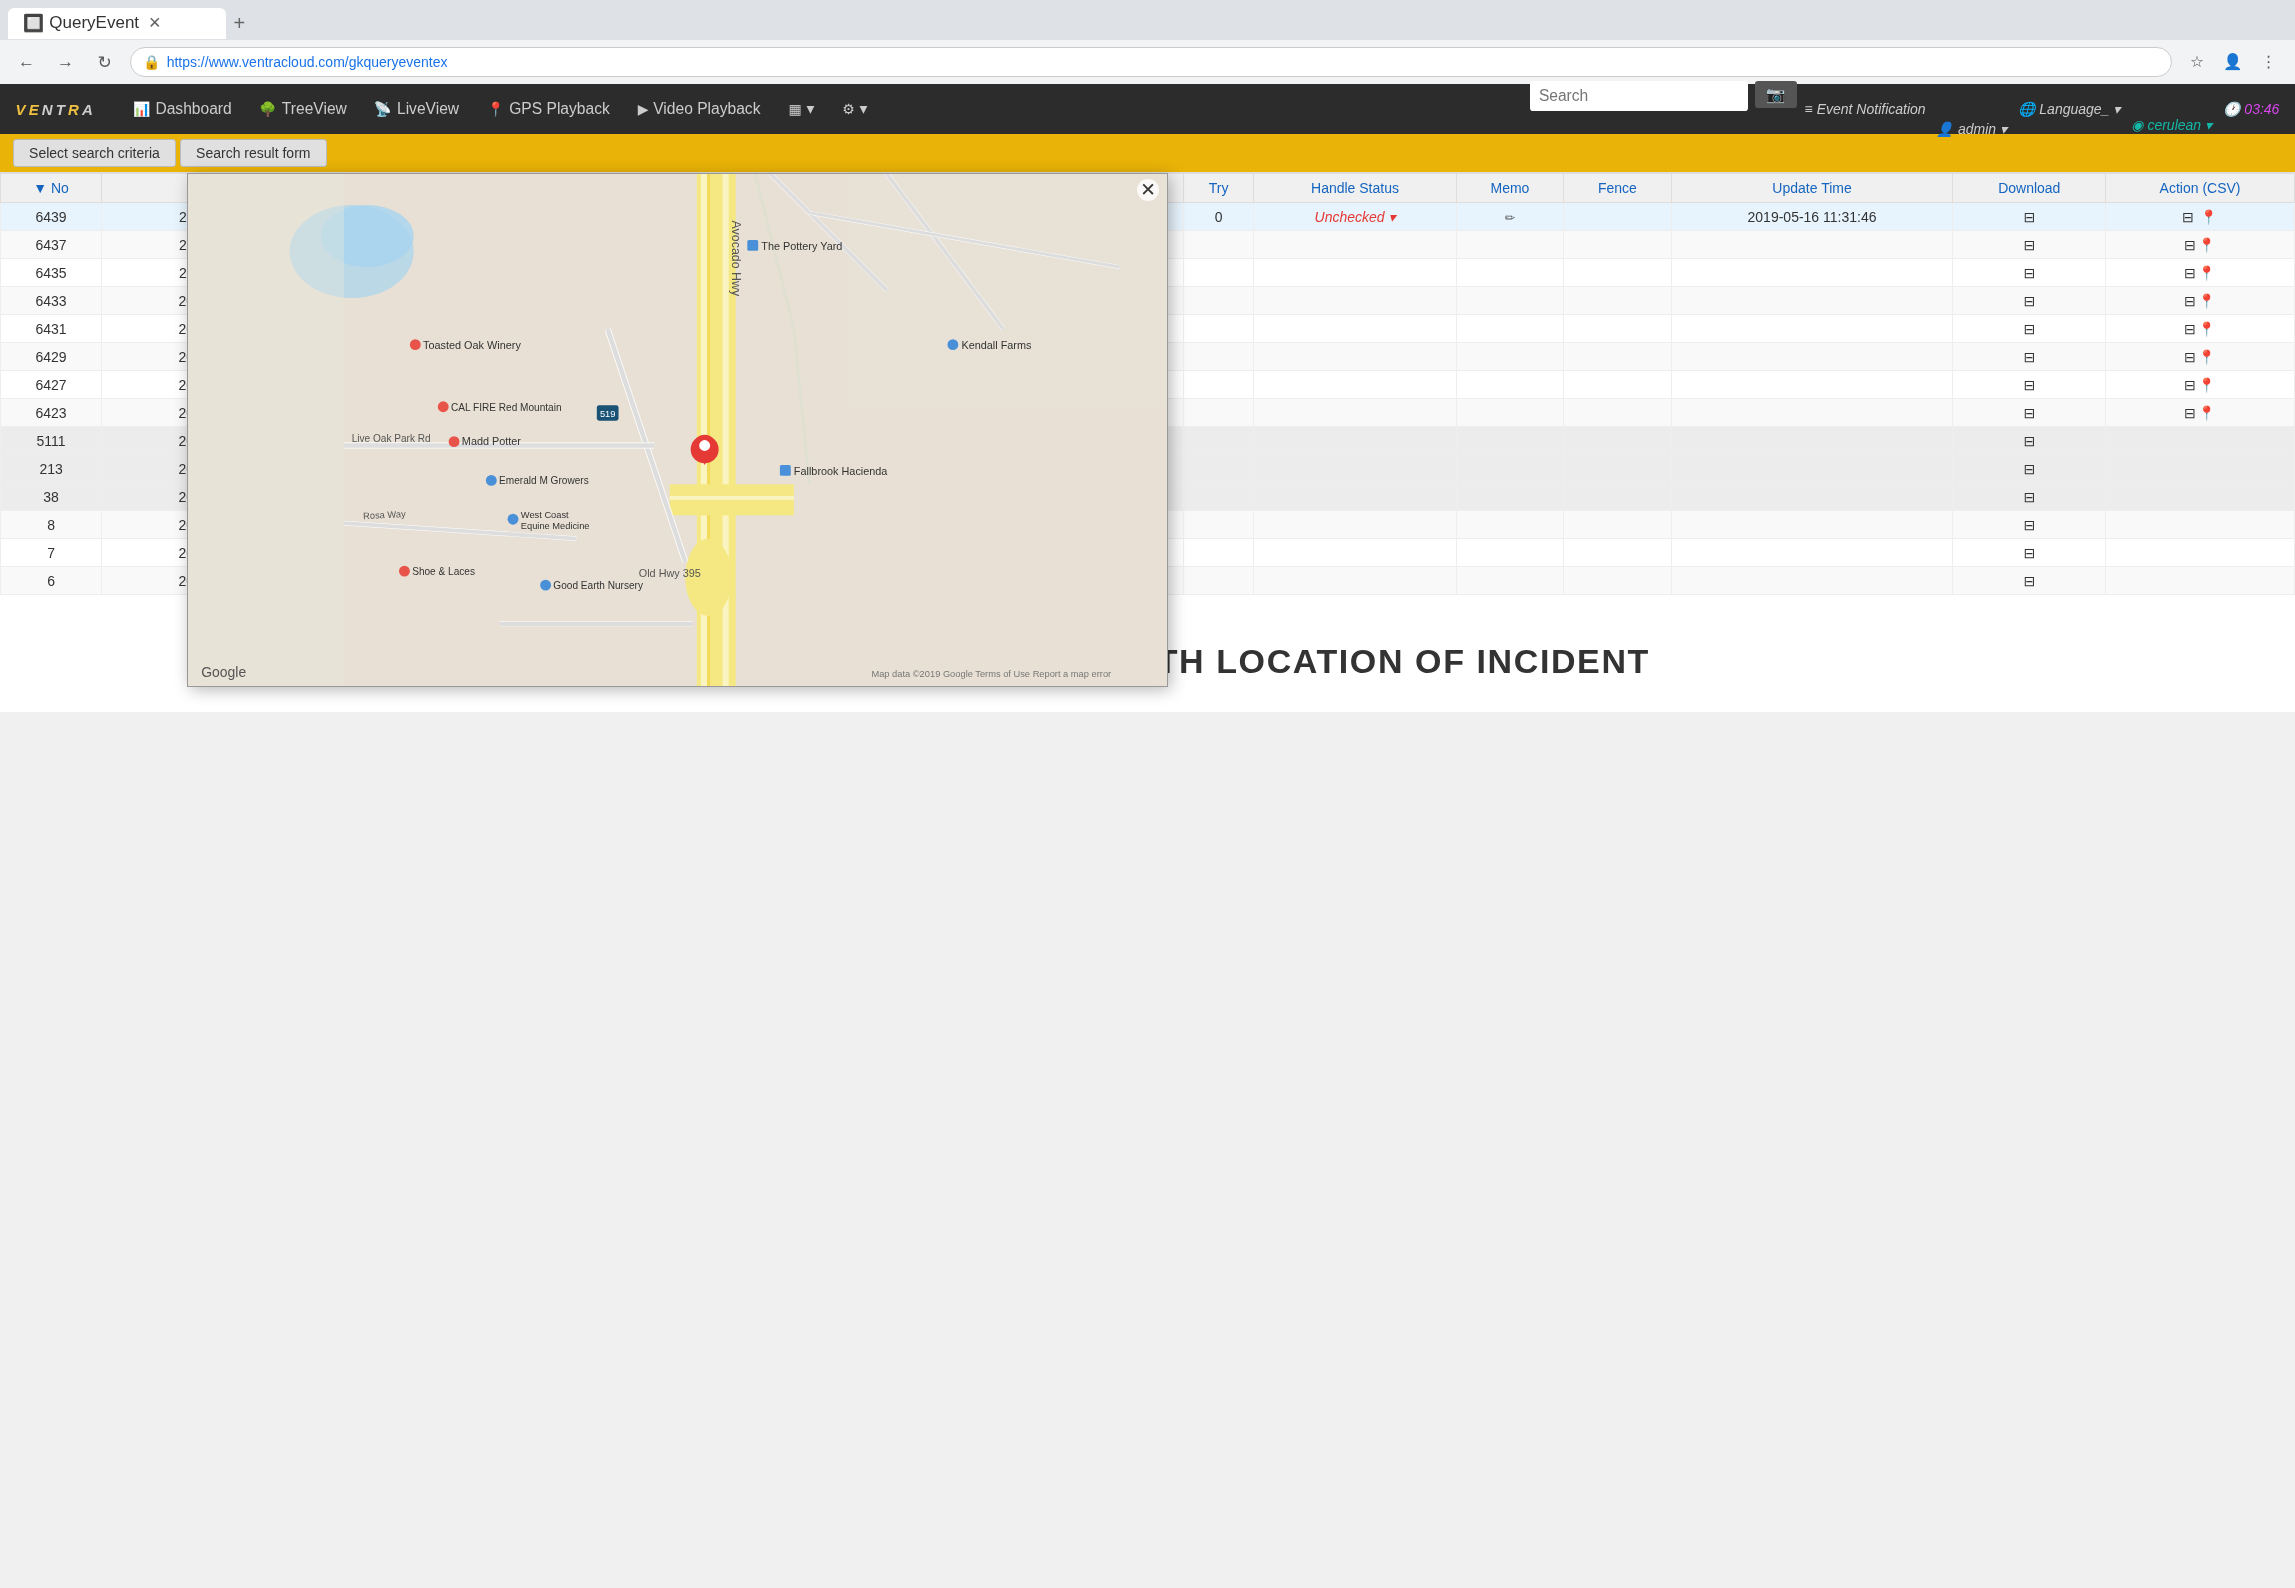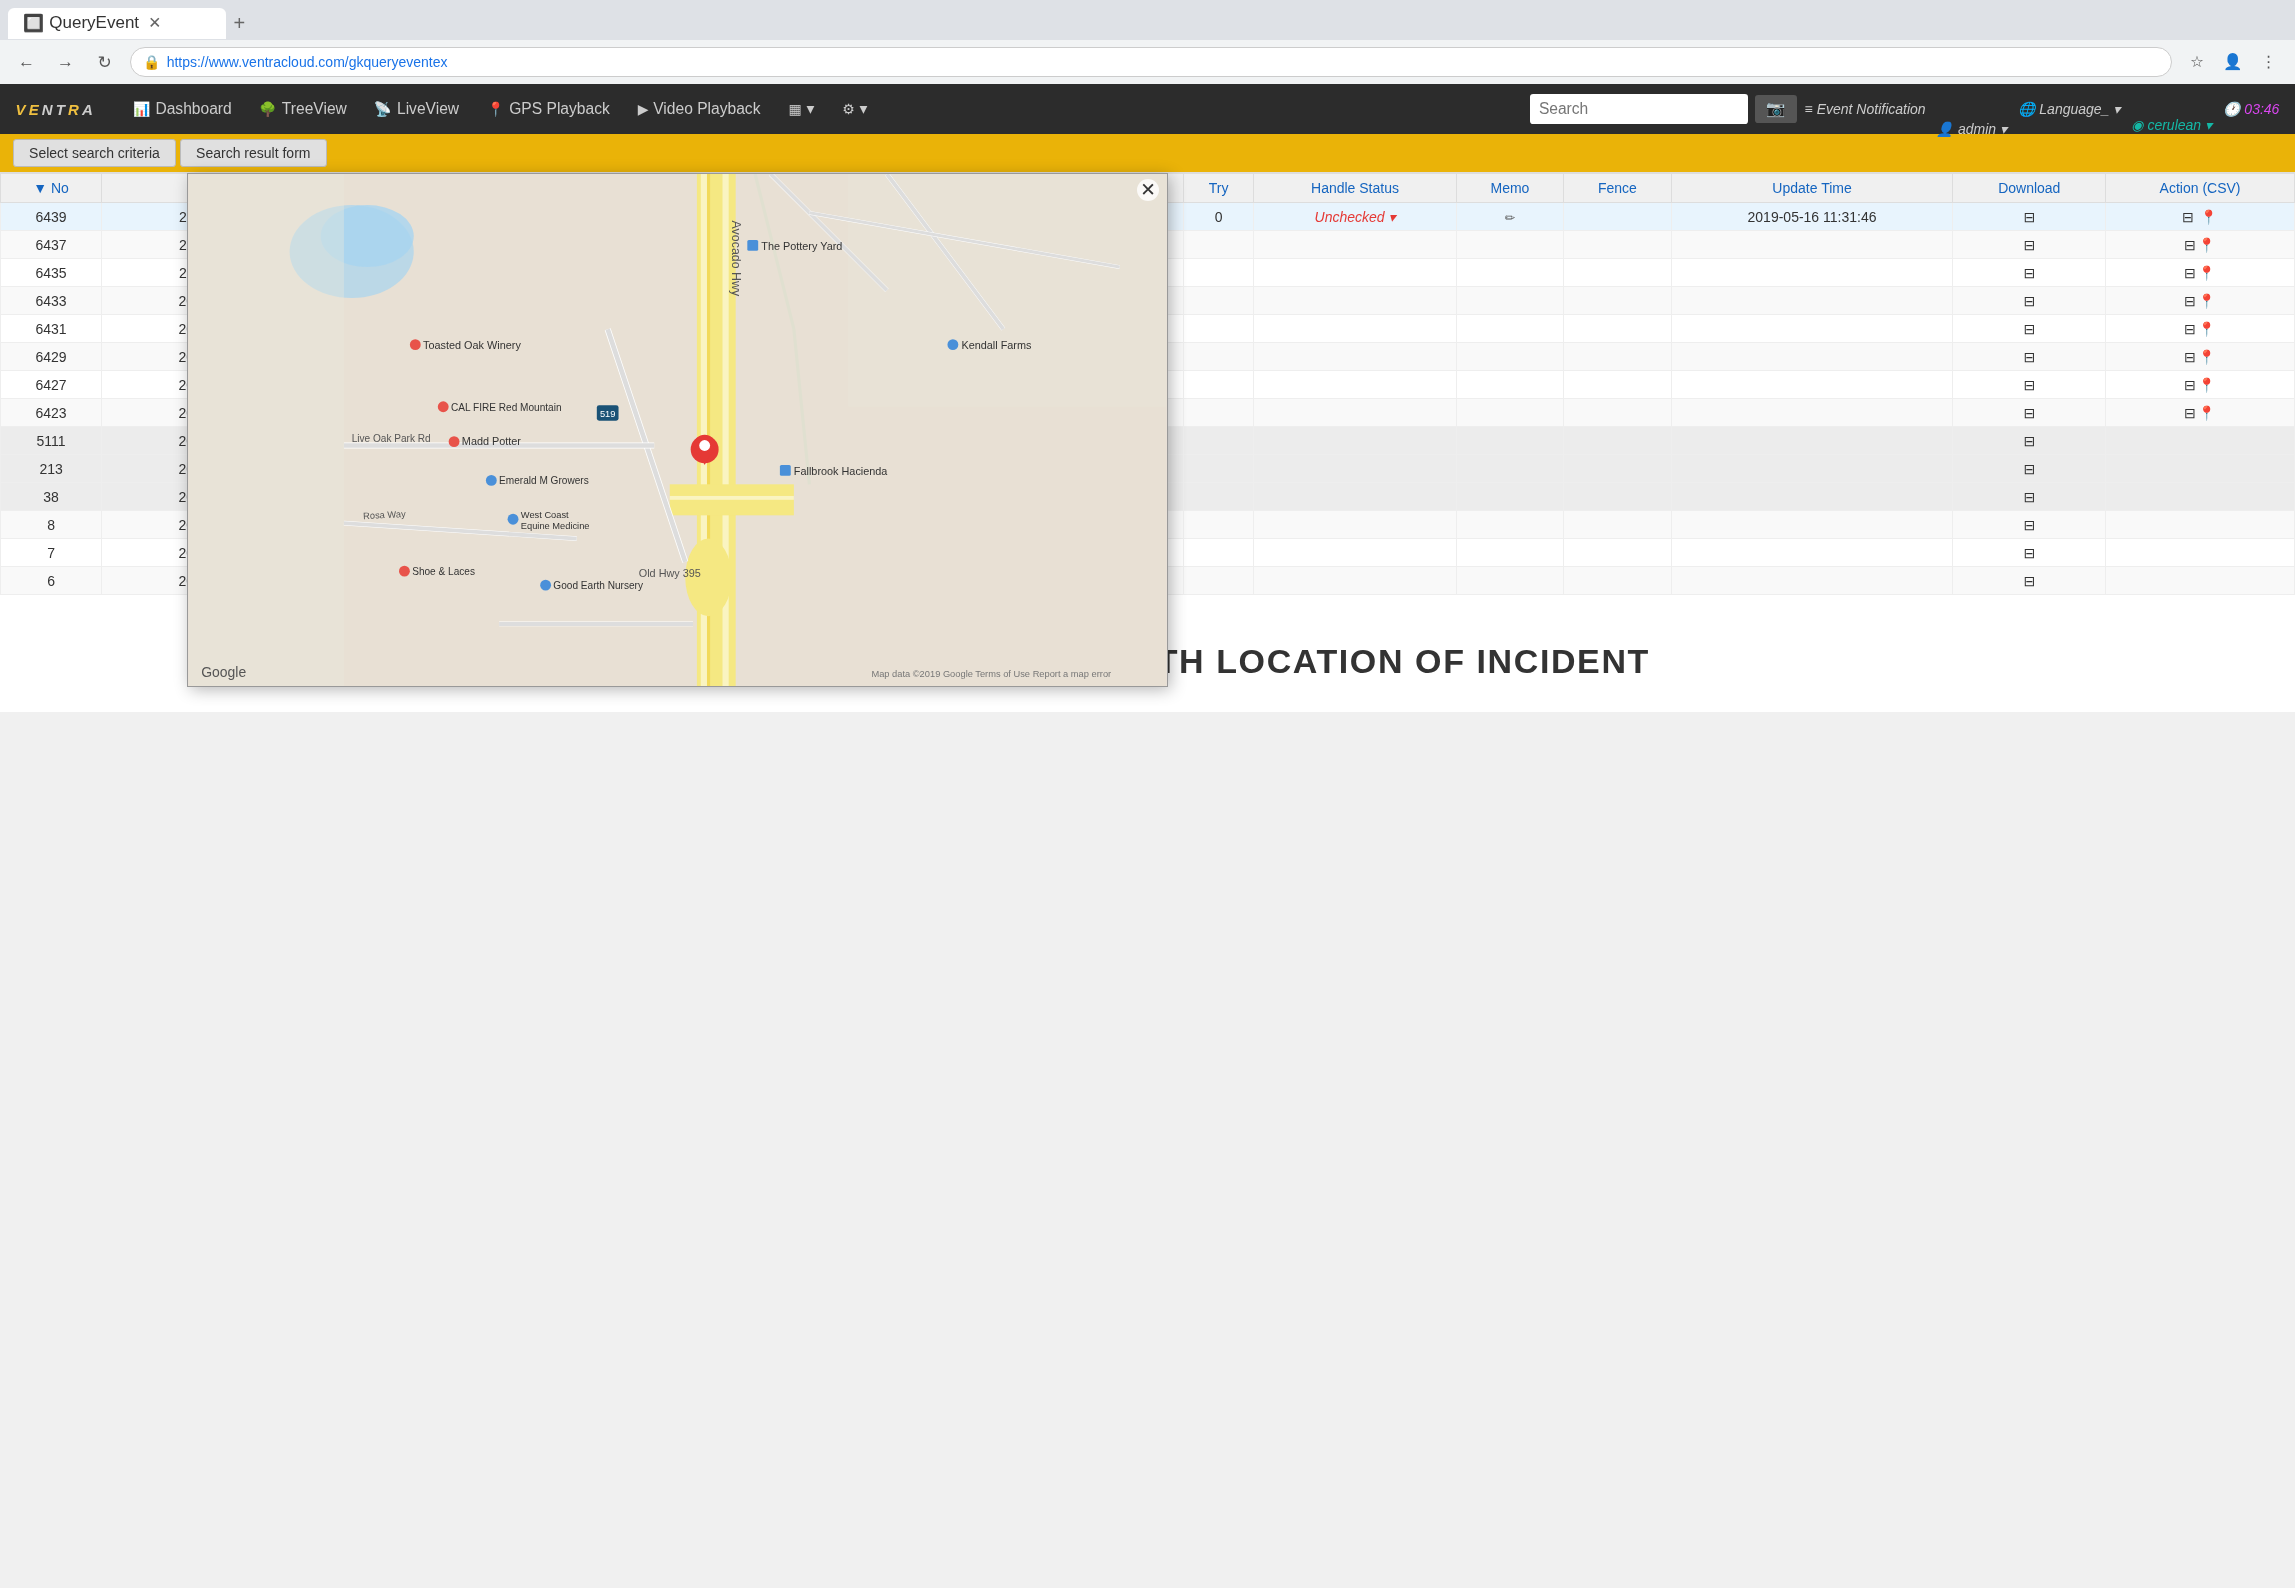--- a/index.html
+++ b/index.html
@@ -20,21 +20,21 @@
 
     
     .app { background: #fff; width: 100%; }
 
     
     .navbar { display: flex; align-items: center; background: #2c2c2c; height: 50px; padding: 0 15.6px; gap: 0; }
     .logo { color: #fff; font-size: 15px; font-weight: bold; letter-spacing: 3.1px; margin-right: 23.4px; font-style: italic; }
     .logo span { color: #f0c040; }
     .nav-item { color: #ccc; font-size: 15.6px; padding: 0 14px; height: 50px; display: flex; align-items: center; cursor: pointer; gap: 4.7px; }
     .nav-item .nav-icon { font-size: 14px; }
-    .nav-right { margin-left: auto; display: flex; align-items: center; gap: 7.8px; }
+    .nav-right { margin-left: auto; display: flex; align-items: flex-start; gap: 7.8px; }
     .search-box { display: flex; align-items: center; background: #fff; border-radius: 3.1px; padding: 3.1px 9.3px; height: 30px; width: 218px; }
     .search-box input { border: none; outline: none; font-size: 15.6px; width: 100%; }
     .camera-btn { background: #555; border: none; color: #fff; padding: 4.7px 11px; border-radius: 3.1px; cursor: pointer; font-size: 15.6px; display: flex; align-items: center; gap: 4.7px; }
     .nav-right-items { display: flex; align-items: center; gap: 11px; color: #ccc; font-size: 14px; }
     .nav-right-items span { cursor: pointer; font-style: italic; }
 
     
     .subnav { display: flex; align-items: center; background: #eab308; border-bottom: 0.8px solid #ddd; height: 39px; padding: 0 12.5px; gap: 3.1px; }
     .subnav-btn { padding: 4.7px 15.6px; background: #e0e0e0; border: 0.8px solid #bbb; border-radius: 3.1px; font-size: 14px; cursor: pointer; color: #333; }
 

